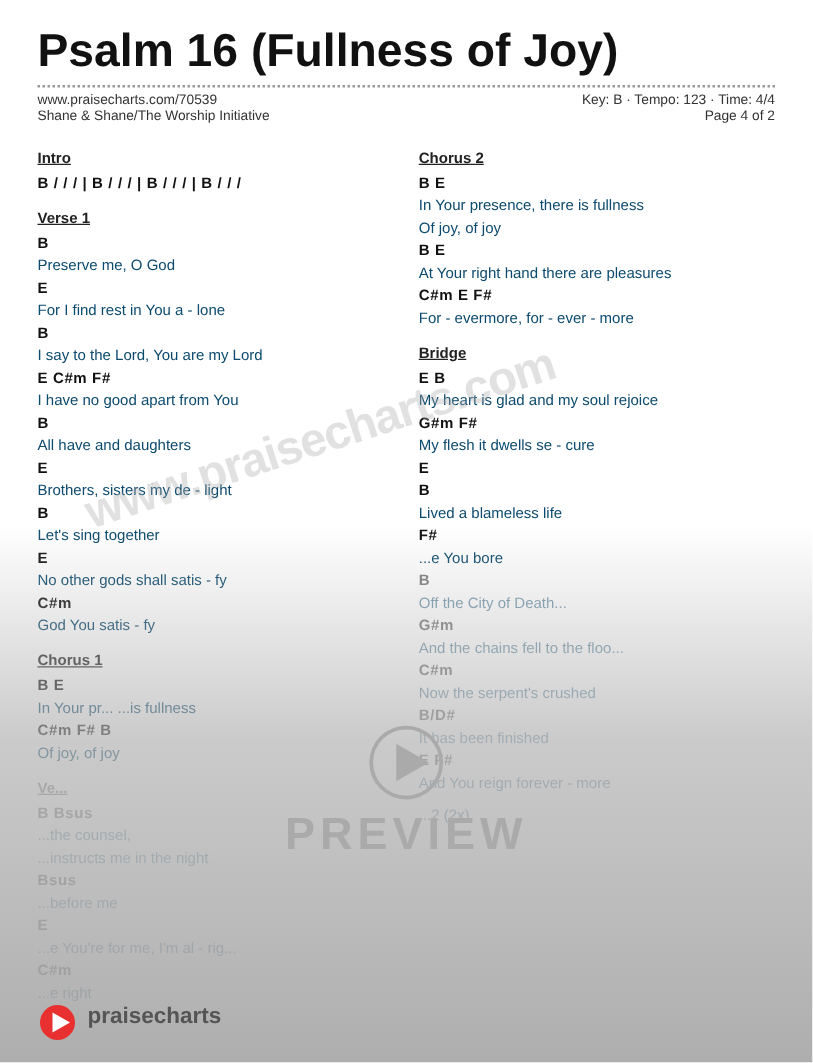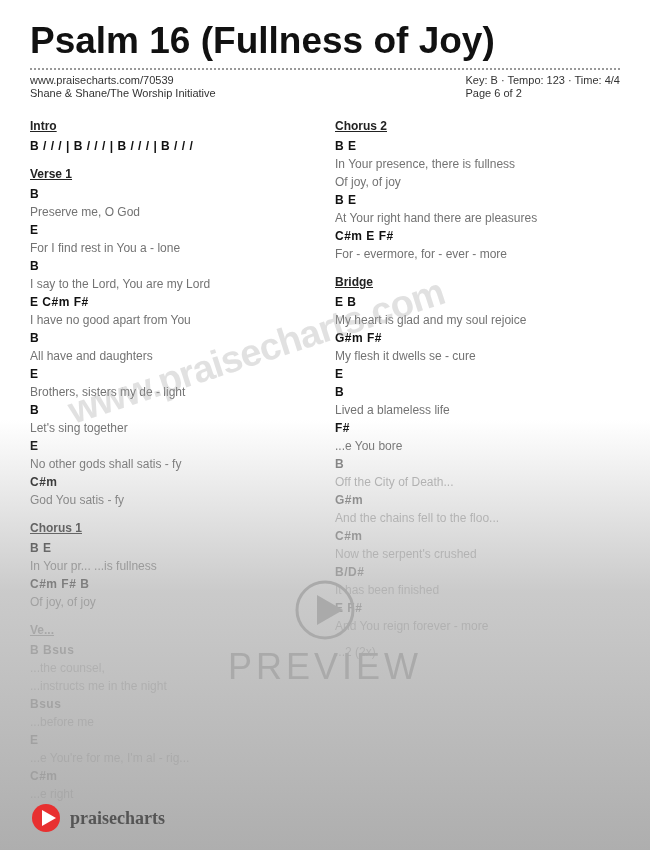--- a/index.html
+++ b/index.html
@@ -38,21 +38,21 @@
     
     .meta-row {
       display: flex;
       justify-content: space-between;
       font-size: 11px;
       color: #333;
       margin-bottom: 2px;
     }
 
     .meta-left { display: flex; flex-direction: column; gap: 1px; }
-    .meta-right { text-align: left; display: flex; flex-direction: column; gap: 1px; }
+    .meta-right { text-align: right; display: flex; flex-direction: column; gap: 1px; }
 
     
     .content-area {
       display: flex;
       gap: 20px;
       margin-top: 10px;
     }
 
     .col-left, .col-right {
       flex: 1;
@@ -72,21 +72,21 @@
     .chord-line {
       font-weight: bold;
       font-size: 12px;
       letter-spacing: 0.5px;
       color: #111;
       min-height: 16px;
     }
 
     .lyric-line {
       font-size: 12px;
-      color: #737373;
+      color: #0c4a6e;
       min-height: 16px;
     }
 
     .blank-line { min-height: 8px; }
 
     
     .fade-overlay {
       position: absolute;
       top: 420px;
       left: 0;
@@ -111,36 +111,34 @@
       pointer-events: none;
     }
 
     .preview-play-icon {
       width: 60px;
       height: 60px;
     }
 
     .preview-label {
       font-size: 36px;
-      font-weight: normal;
+      font-weight: bold;
       color: #aaa;
       letter-spacing: 4px;
     }
 
     
     .footer {
       position: absolute;
       bottom: 16px;
       left: 30px;
       right: 30px;
       display: flex;
-      align-items: center;
       gap: 8px;
       z-index: 15;
-      font-family: Liberation Serif, serif;
     }
 
     .footer-play {
       width: 32px;
       height: 32px;
     }
 
     .footer-brand {
       font-size: 18px;
       font-weight: bold;
@@ -182,21 +180,21 @@
     <div class="meta-left">
       <span>www.praisecharts.com/70539</span>
       <span>Shane &amp; Shane/The Worship Initiative</span>
     </div>
     <div class="meta-right">
       <span>
         <span>Key: B</span> · 
         <span>Tempo: 123</span> · 
         <span>Time: 4/4</span>
       </span>
-      <span>Page 6 of 2</span>
+      <span>Page 4 of 2</span>
     </div>
   </div>
 
   <div class="content-area">
 
     <div class="col-left">
 
       <div class="section-title">Intro</div>
       <div class="chord-line intro-line">B  /  /  /  |  B  /  /  /  |  B  /  /  /  |  B  /  /  /</div>
 

